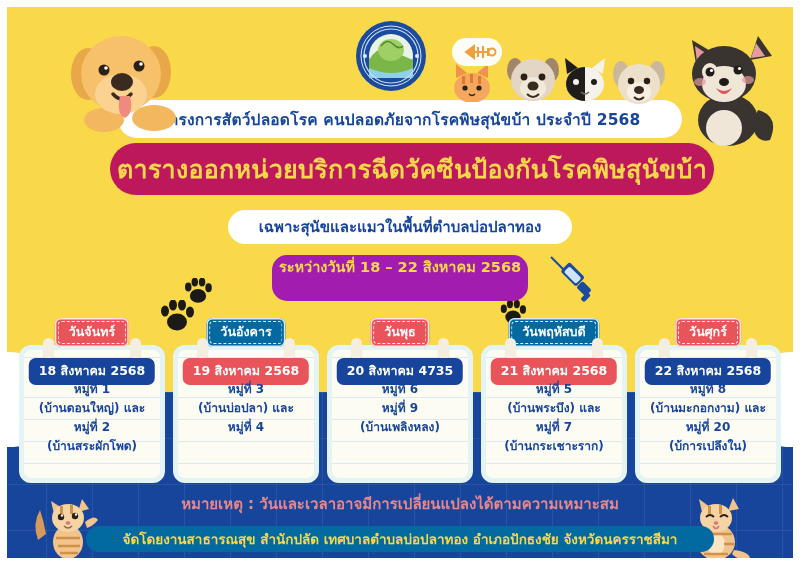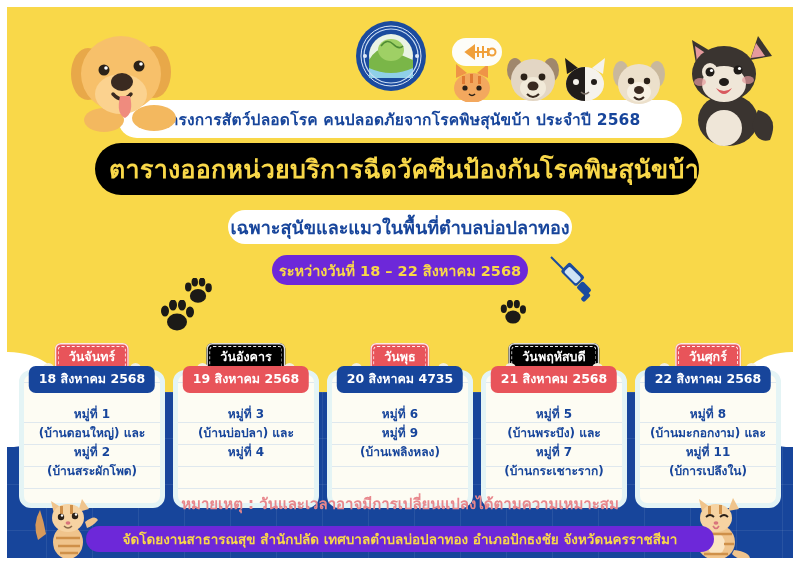--- a/index.html
+++ b/index.html
@@ -56,74 +56,74 @@
     background: #ffffff;
     border-radius: 19px;
     display: flex; align-items: center; justify-content: center;
   }
   .title-band span {
     color: #17459b; font-size: 15.5px; font-weight: bold;
     letter-spacing: .2px; white-space: nowrap;
   }
   .main-title {
     position: absolute; z-index: 10;
-    left: 95px; top: 143px; width: 604px; height: 52px;
-    background: #000000;
+    left: 110px; top: 143px; width: 604px; height: 52px;
+    background: #be185d;
     border-radius: 26px;
-    display: flex; align-items: center; justify-content: flex-end;
+    display: flex; align-items: center; justify-content: center;
   }
   .main-title span {
     color: #f9d849; font-size: 25px; font-weight: bold;
     white-space: nowrap; letter-spacing: .3px;
   }
   .subtitle-band {
     position: absolute; z-index: 10;
     left: 228px; top: 210px; width: 344px; height: 34px;
     background: #ffffff;
     border-radius: 17px;
     display: flex; align-items: center; justify-content: center;
   }
   .subtitle-band span {
-    color: #17459b; font-size: 18px; font-weight: bold; white-space: nowrap;
+    color: #17459b; font-size: 15px; font-weight: bold; white-space: nowrap;
   }
   .daterange {
     position: absolute; z-index: 10;
-    left: 272px; top: 255px; width: 256px; height: 30px;
-    background: #6d28d9;
+    left: 272px; top: 255px; width: 256px; height: 46px;
+    background: #a21caf;
     border-radius: 15px;
-    display: flex; align-items: center; justify-content: center;
+    display: flex; align-items: flex-start; justify-content: center;
   }
   .daterange span {
     color: #f9d849; font-size: 14.5px; font-weight: bold; white-space: nowrap;
   }
   .syringe { position: absolute; left: 548px; top: 252px; z-index: 12; }
 
   
   .paw { position: absolute; z-index: 4; }
 
   
   .cards {
     position: absolute; z-index: 15;
     left: 0; top: 318px; width: 800px; height: 165px;
-    display: flex; justify-content: center; gap: 8px; margin-top: 25px;
+    display: flex; justify-content: center; gap: 8px;
   }
   .card { position: relative; width: 146px; height: 165px; }
   .daytag {
     position: absolute; z-index: 3;
     left: 50%; transform: translateX(-50%);
     top: 0;
     padding: 4px 14px 5px;
     border-radius: 6px;
     font-size: 12.5px; font-weight: bold; color: #ffffff;
     white-space: nowrap;
     box-shadow: inset 0 0 0 1.5px rgba(255,255,255,.85);
     outline-offset: -5px;
   }
   .daytag.red  { background: #e8545a; }
-  .daytag.blue { background: #000000; }
+  .daytag.blue { background: #0369a1; }
   .daytag::after {
     content: ""; position: absolute; inset: 3px;
     border: 1.3px dashed rgba(255,255,255,.9);
     border-radius: 4px;
   }
   .rings {
     position: absolute; z-index: 4; top: 20px; left: 0; right: 0;
     display: flex; justify-content: space-between; padding: 0 24px;
   }
   .ring {
@@ -138,21 +138,21 @@
     border-radius: 12px;
     background-image: repeating-linear-gradient(
         to bottom, transparent 0, transparent 21px,
         #dfe8ee 21px, #dfe8ee 22px);
     background-position: 0 26px;
     overflow: hidden;
   }
   .datepill {
     position: absolute; z-index: 5;
     left: 50%; transform: translateX(-50%);
-    top: 23px;
+    top: 40px;
     padding: 3px 10px 4px;
     border-radius: 7px;
     font-size: 12.5px; font-weight: bold; color: #ffffff; white-space: nowrap;
   }
   .datepill.red  { background: #e8545a; }
   .datepill.blue { background: #17459b; }
   .lines {
     position: absolute; z-index: 5;
     left: 0; right: 0; top: 62px;
     text-align: center;
@@ -164,21 +164,21 @@
   
   .note-remark {
     position: absolute; z-index: 20;
     left: 0; top: 492px; width: 800px;
     text-align: center;
     color: #e8878c; font-size: 15px; font-weight: bold;
   }
   .org-band {
     position: absolute; z-index: 20;
     left: 86px; top: 526px; width: 628px; height: 26px;
-    background: #6d28d9;
+    background: #0369a1;
     border-radius: 13px;
     display: flex; align-items: center; justify-content: center;
   }
   .org-band span {
     color: #f9d849; font-size: 13.5px; font-weight: bold; white-space: nowrap;
   }
   .animal { position: absolute; z-index: 18; }
 </style>
 </head>
 <body>
@@ -399,21 +399,21 @@
       <div class="daytag red">วันศุกร์</div>
       <div class="rings">
         <div class="ring"></div>
         <div class="ring"></div>
       </div>
       <div class="note"></div>
       <div class="datepill blue">22 สิงหาคม 2568</div>
       <div class="lines">
         <div>หมู่ที่ 8</div>
         <div>(บ้านมะกอกงาม) และ</div>
-        <div>หมู่ที่ 11</div>
+        <div>หมู่ที่ 20</div>
         <div>(บ้การเปลึงใน)</div>
       </div>
     </div>
 
   </div>
 
   <svg class="animal" style="left:30px; top:496px;" width="72" height="66" viewBox="0 0 72 66">
     <path d="M8 44 q-6 -16 2 -30 q4 12 6 24 z" fill="#d79a5c"></path>
     <ellipse cx="38" cy="46" rx="15" ry="17" fill="#f0c48c"></ellipse>
     <path d="M26 42 h24 M28 50 h22 M30 57 h18" stroke="#cf9049" stroke-width="2.4"></path>

